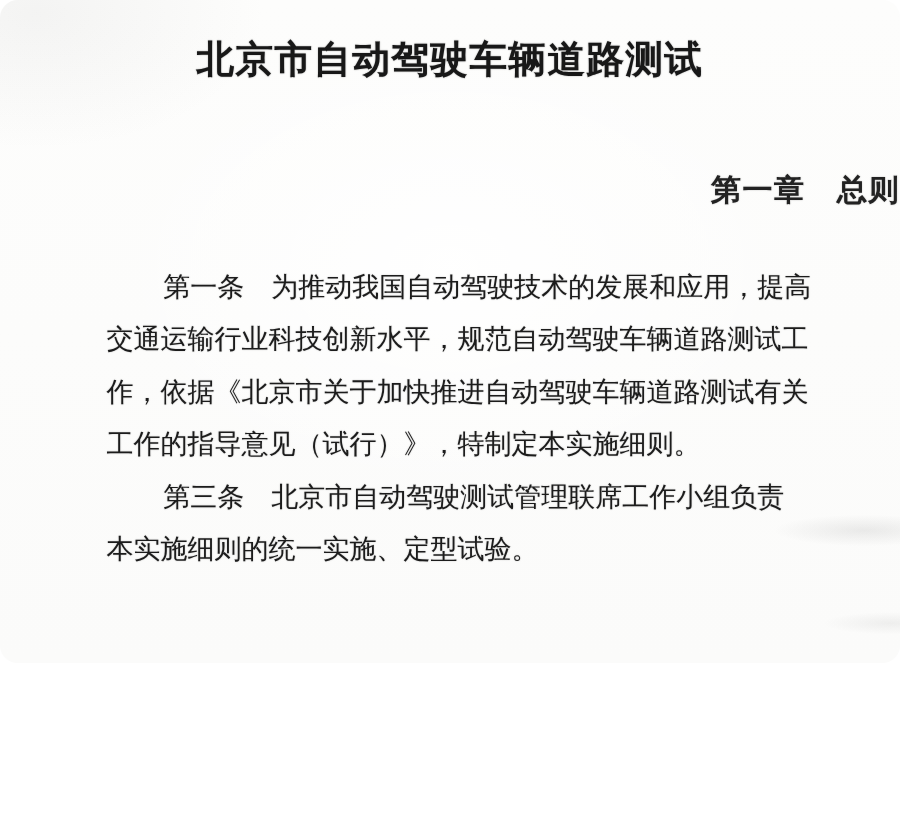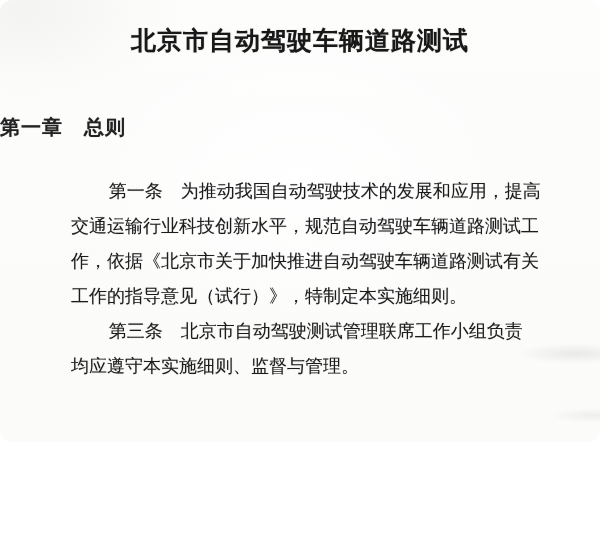--- a/index.html
+++ b/index.html
@@ -26,21 +26,21 @@
     font-family: "Liberation Serif", "DejaVu Serif", serif;
     font-weight: bold;
     font-size: 25px;
     line-height: 50px;
     letter-spacing: 1px;
     color: #181818;
     text-shadow: 0 0 1px rgba(20,20,20,0.45);
   }
   .chapter-heading {
     margin-top: 48px;
-    text-align: left;
+    text-align: right;
     font-family: "Liberation Sans", "DejaVu Sans", sans-serif;
     font-weight: bold;
     font-size: 20px;
     line-height: 26px;
     letter-spacing: 1px;
     color: #222222;
     text-shadow: 0 0 1px rgba(30,30,30,0.35);
   }
   .doc-body {
     margin: 34px 26px 0 71px;
@@ -67,16 +67,16 @@
   </div>
 
   <div class="chapter-heading">第一章　总则</div>
 
   <div class="doc-body">
     <p class="para">第一条　为推动我国自动驾驶技术的发展和应用，提高
 交通运输行业科技创新水平，规范自动驾驶车辆道路测试工
 作，依据《北京市关于加快推进自动驾驶车辆道路测试有关
 工作的指导意见（试行）》，特制定本实施细则。</p>
     <p class="para">第三条　北京市自动驾驶测试管理联席工作小组负责
-均应遵守本实施细则、监督与管理。</p>
+本实施细则的统一实施、定型试验。</p>
   </div>
 
 </div>
 
 </body></html>

